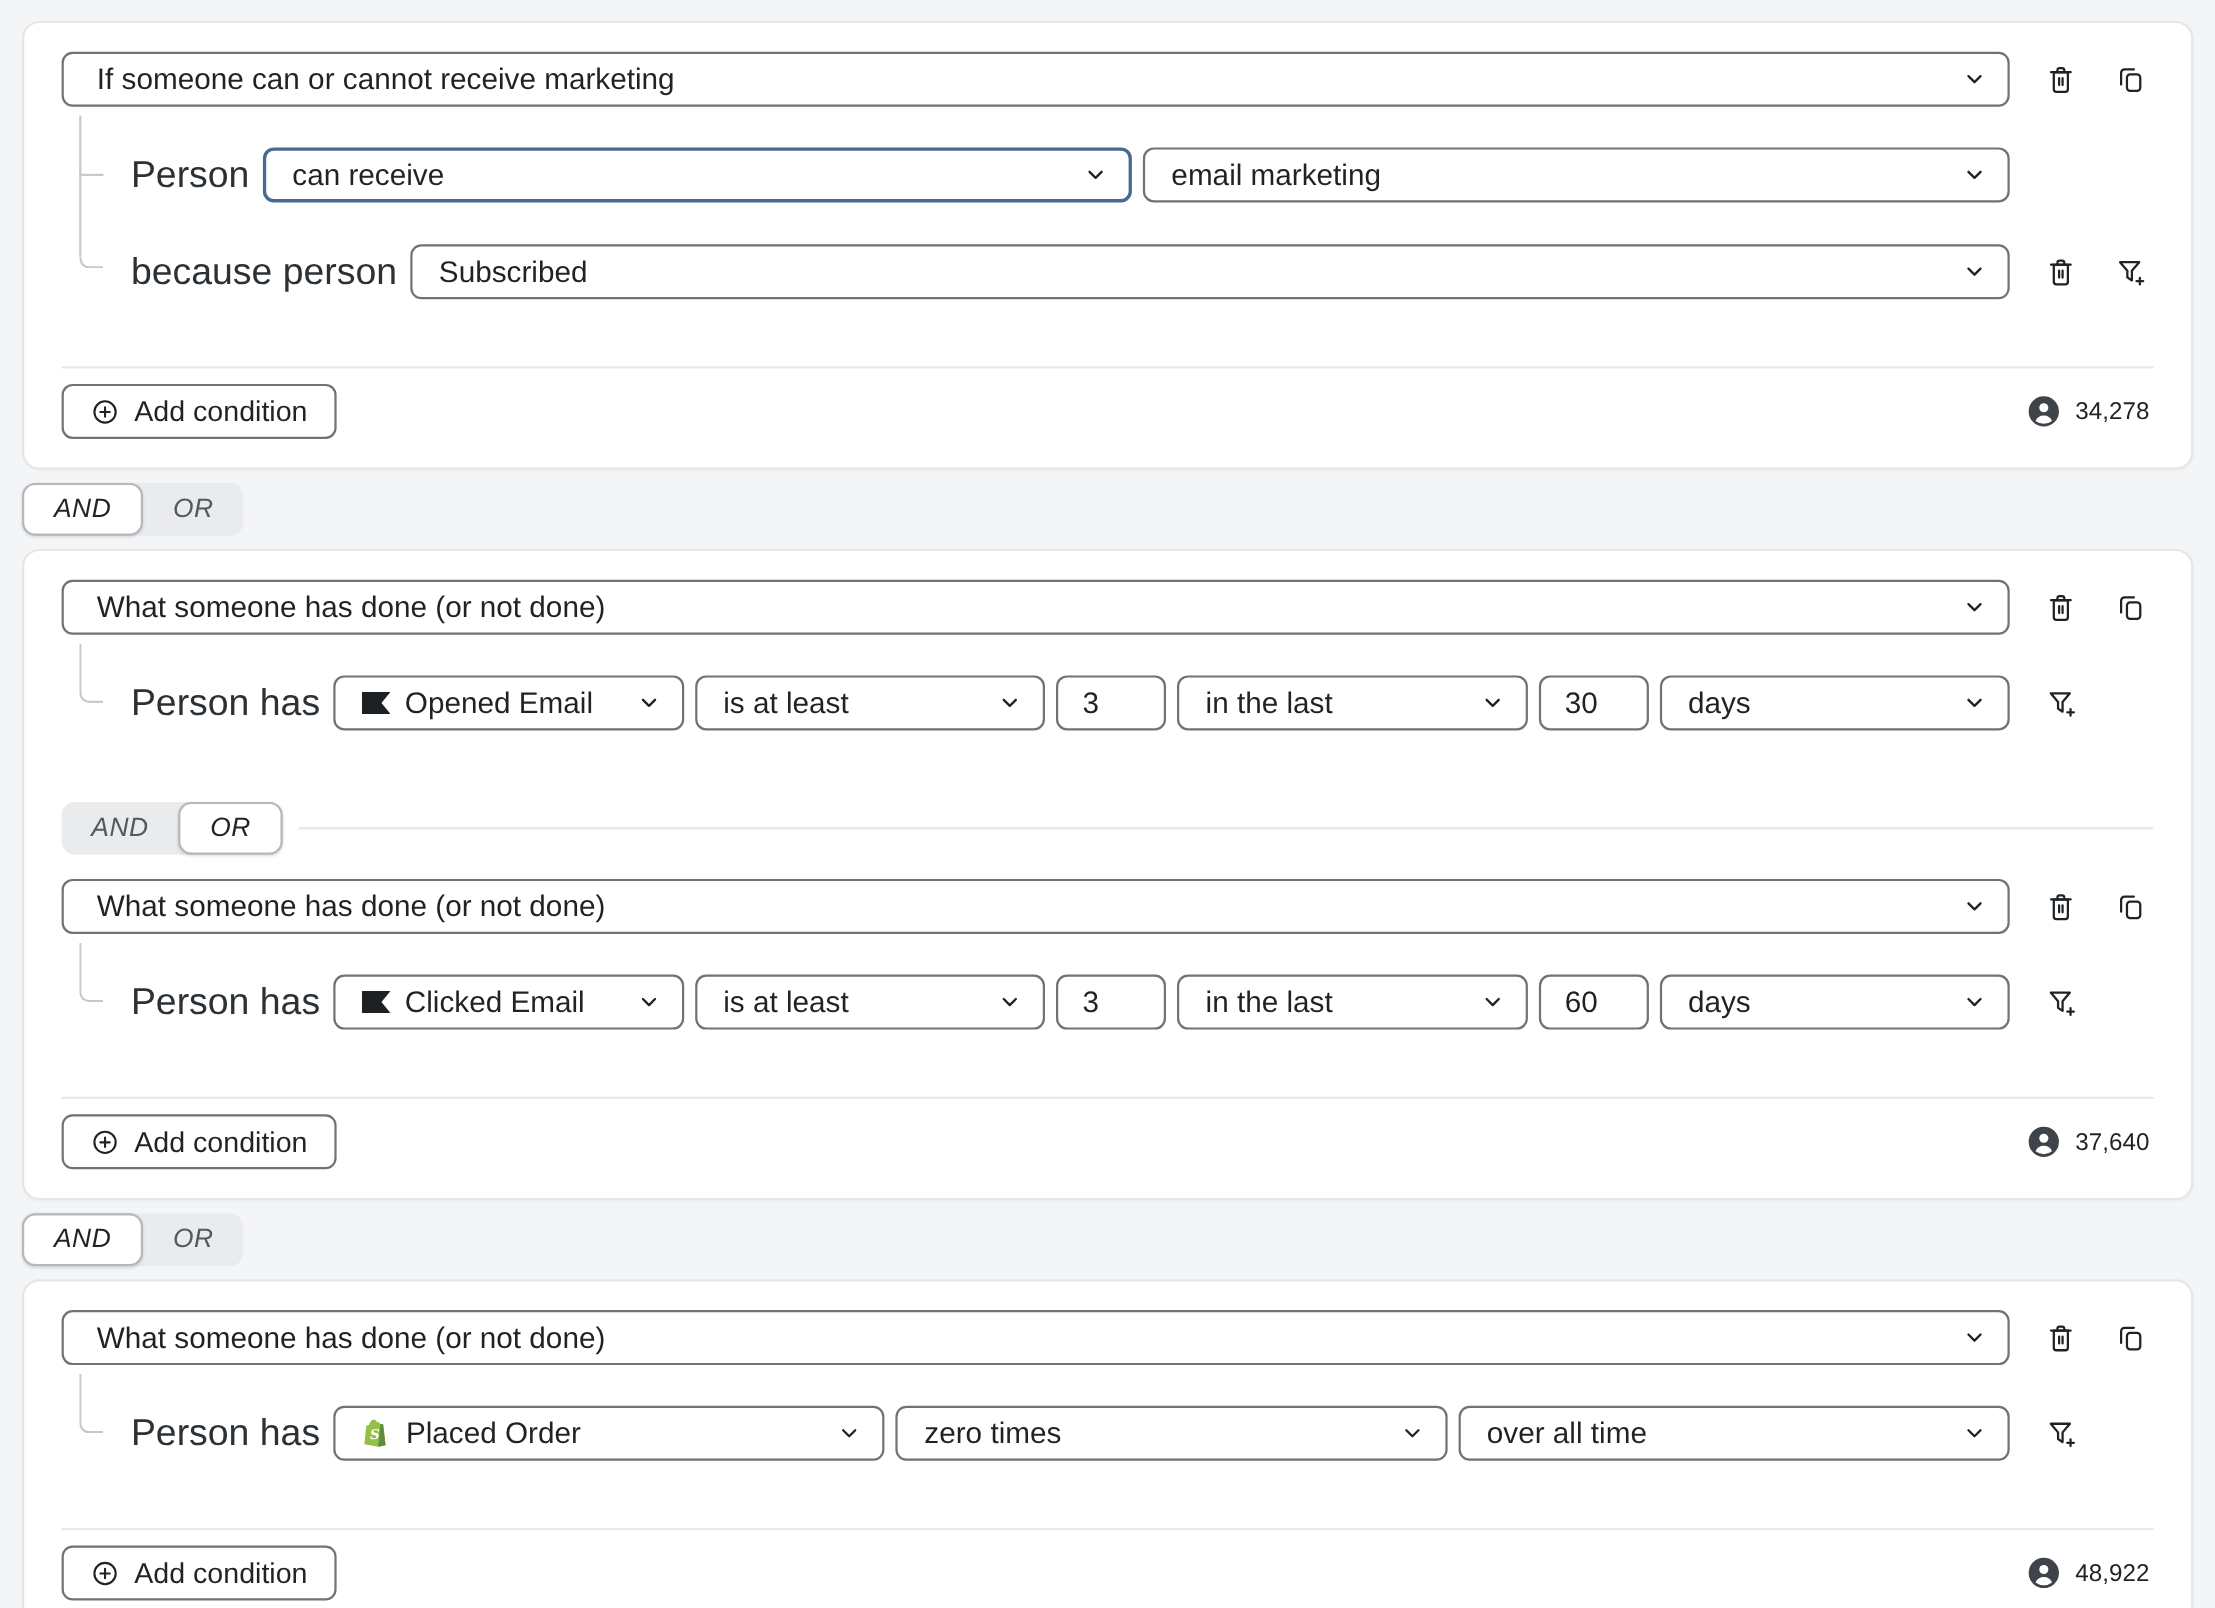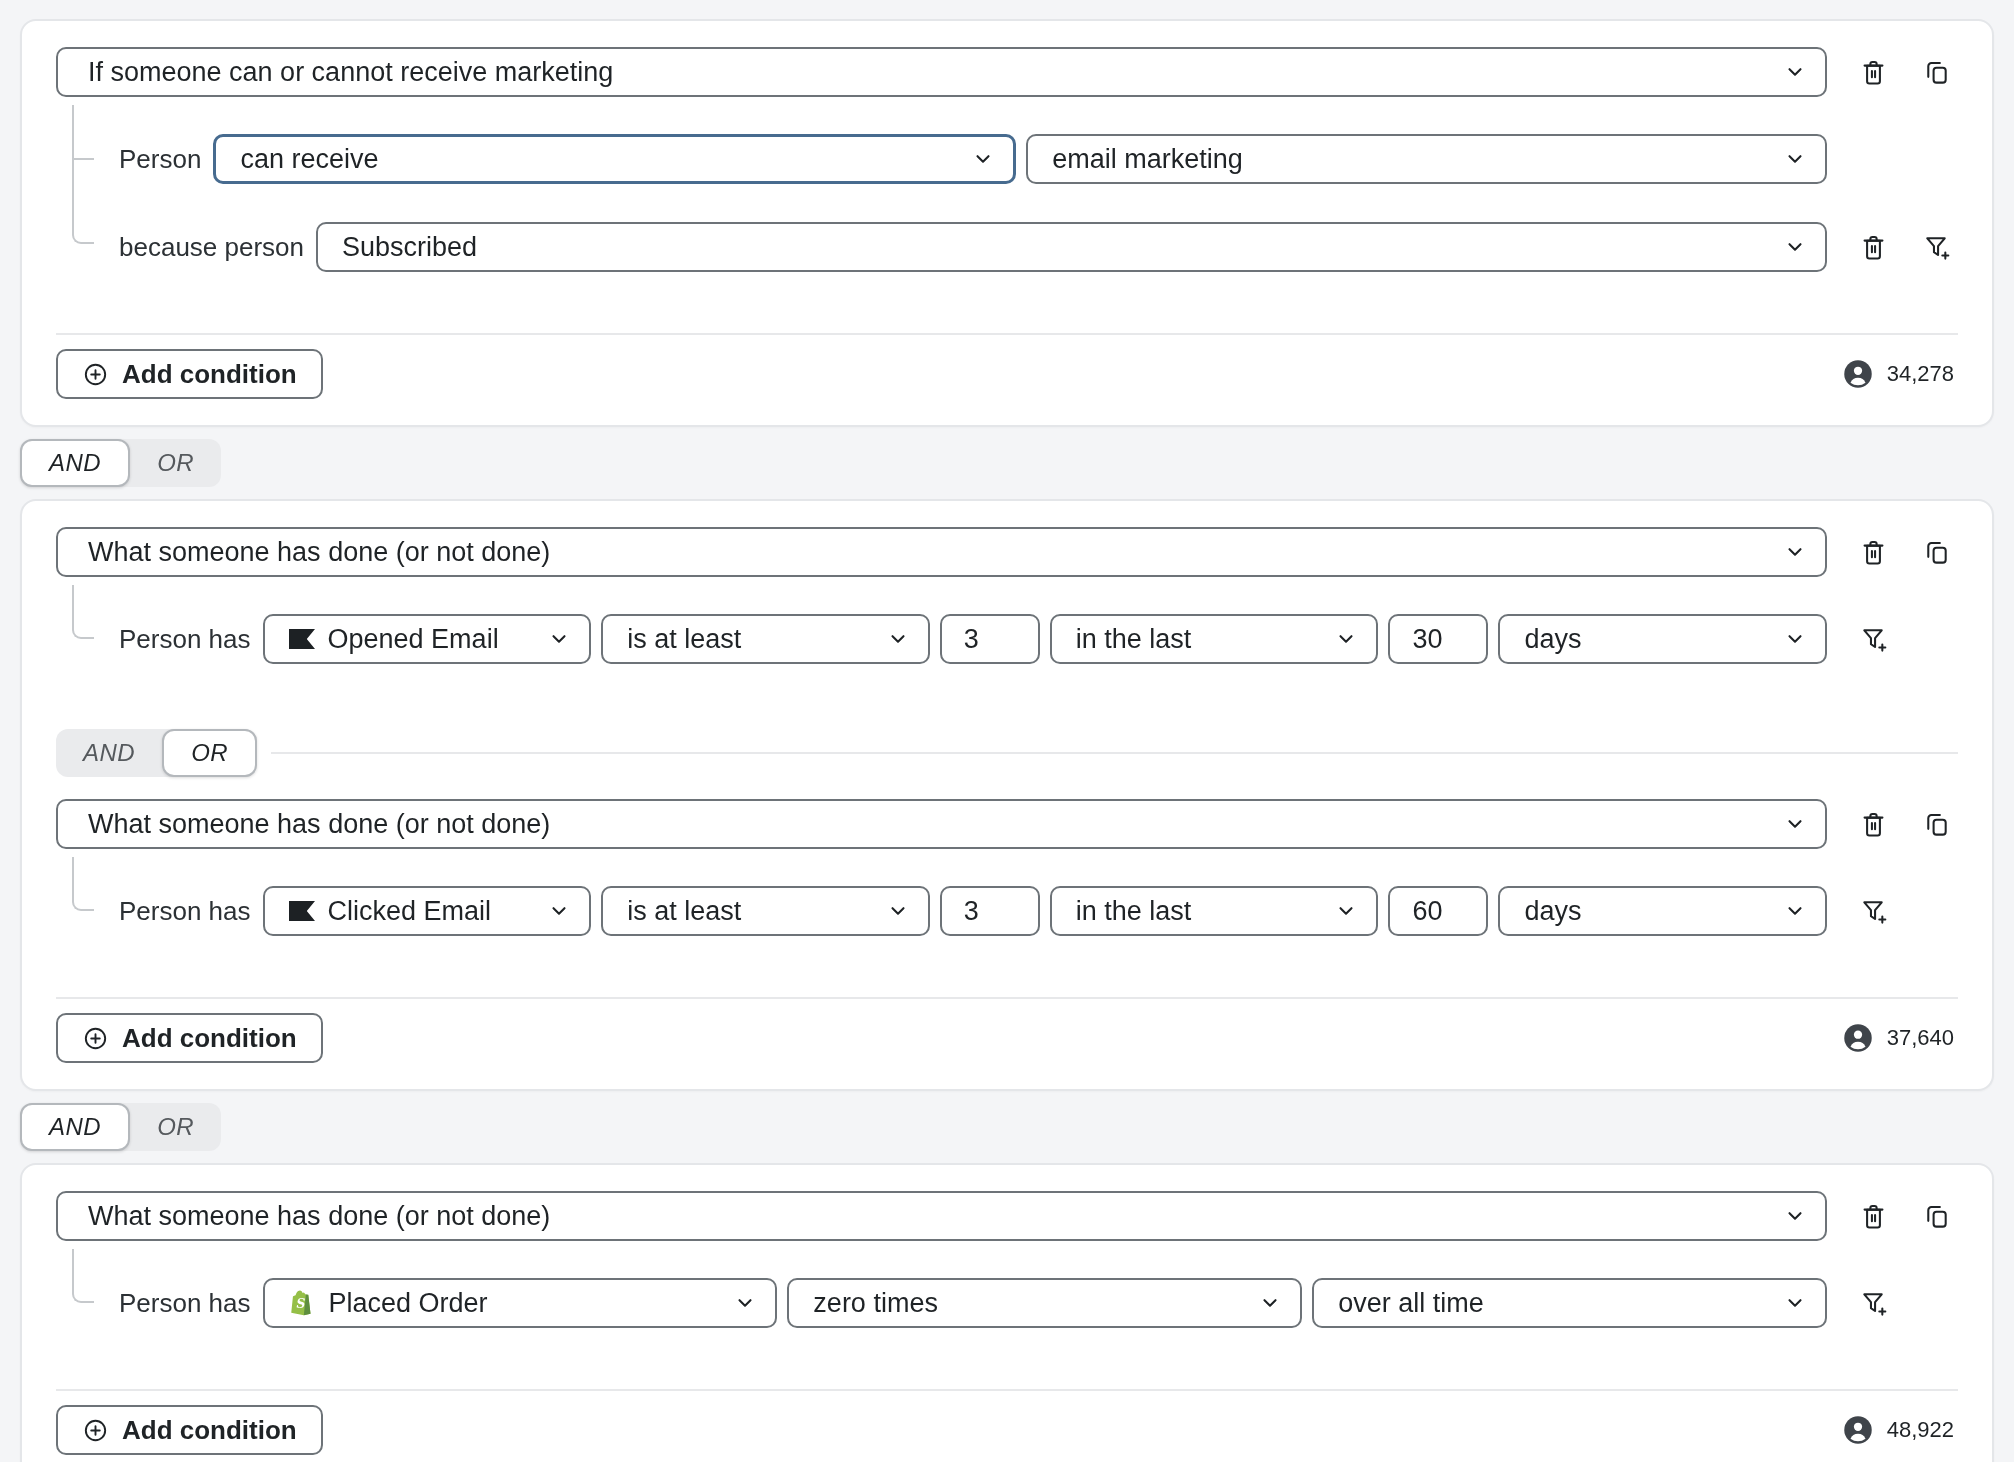--- a/index.html
+++ b/index.html
@@ -52,41 +52,41 @@
   }
   .type-select{padding-left:30px;height:50px;text-align:center;}
   .select.focused{border:3px solid var(--focus-border);}
   .select .chev{position:absolute;right:18px;top:50%;transform:translateY(-50%);display:flex;}
   .num{
     flex:0 0 100px;width:100px;height:50px;display:flex;align-items:center;
     border:2px solid var(--control-border);border-radius:10px;
     padding-left:22px;font-size:27px;background:#fff;cursor:text;
   }
   .controls{flex:1;display:flex;align-items:flex-end;gap:10px;min-width:0;}
-  .cond-label{font-size:26px;color:#2c3135;margin-right:12px;white-space:nowrap;}
+  .cond-label{font-size:34px;color:#2c3135;margin-right:12px;white-space:nowrap;}
   .ev-ic{margin-right:13px;display:flex;flex:0 0 auto;}
 
   
   .c-stub,.c-vert,.c-elbow,.c-single{position:absolute;pointer-events:none;}
   .c-stub{left:16px;top:111px;width:22px;border-top:2px solid var(--connector);}
   .c-vert{left:16px;top:58px;height:128px;border-left:2px solid var(--connector);}
   .c-elbow{left:16px;top:186px;width:22px;height:11px;border-left:2px solid var(--connector);
     border-bottom:2px solid var(--connector);border-bottom-left-radius:9px;}
   .c-single{left:16px;top:58px;width:22px;height:54px;border-left:2px solid var(--connector);
     border-bottom:2px solid var(--connector);border-bottom-left-radius:9px;}
 
   
   .card-footer{
     margin-top:60px;border-top:2px solid var(--divider);
     padding-top:14px;display:flex;align-items:center;justify-content:space-between;
   }
   .add-btn{
     display:flex;align-items:center;gap:13px;height:50px;padding:0 24px;
     background:#fff;border:2px solid var(--control-border);border-radius:10px;
-    font-family:inherit;font-size:26px;font-weight:700;color:var(--text);cursor:pointer;
+    font-family:inherit;font-size:26px;font-weight:400;color:var(--text);cursor:pointer;
   }
   .count{display:flex;align-items:center;gap:14px;font-size:22px;padding-right:4px;}
 
   
   .logic-row{margin:12px 0;display:flex;align-items:center;}
   .inner-logic{margin:64px 0 22px;display:flex;align-items:center;}
   .inner-logic .line{flex:1;border-top:2px solid var(--divider);margin-left:14px;}
   .toggle{display:inline-flex;background:var(--toggle-bg);border-radius:12px;height:48px;}
   .seg{
     display:flex;align-items:center;justify-content:center;

